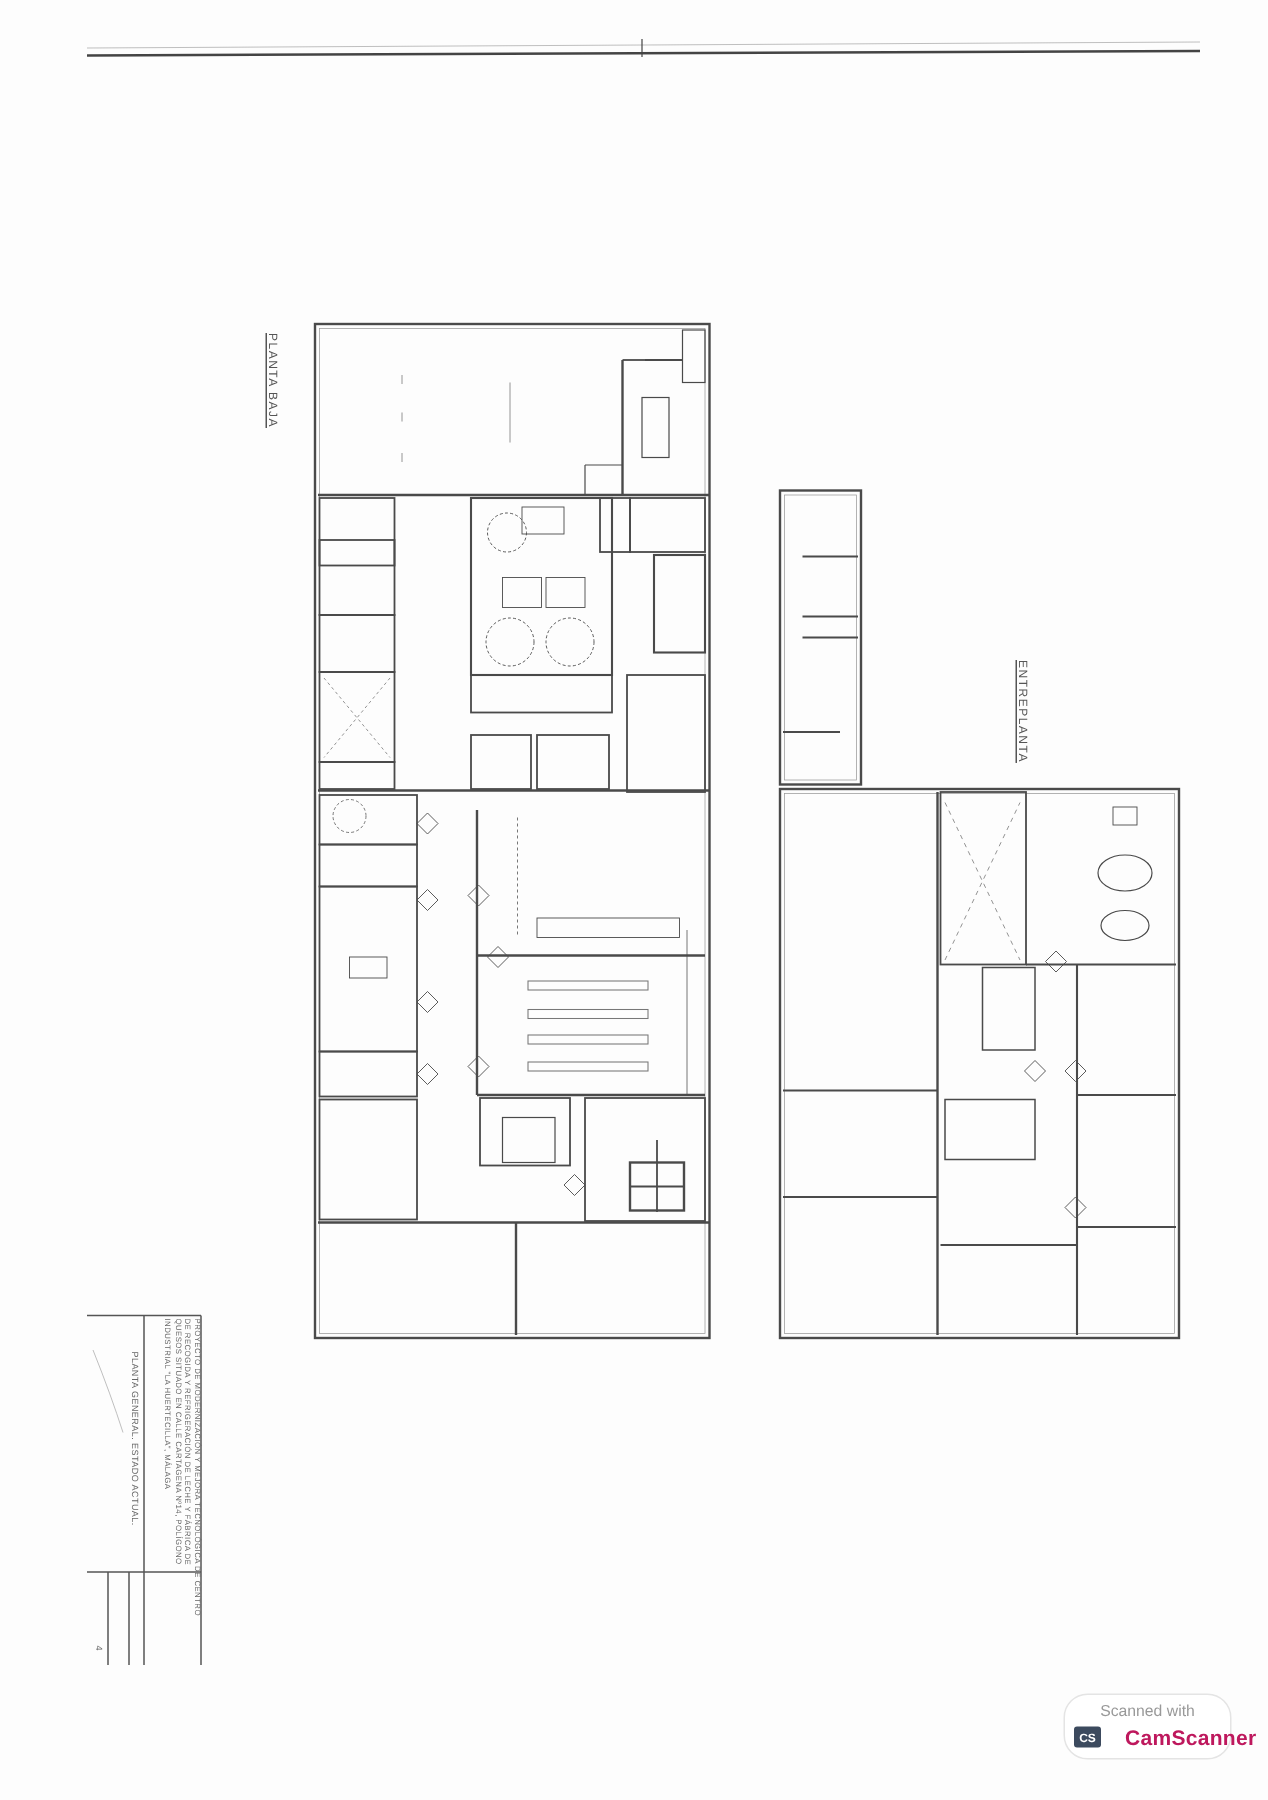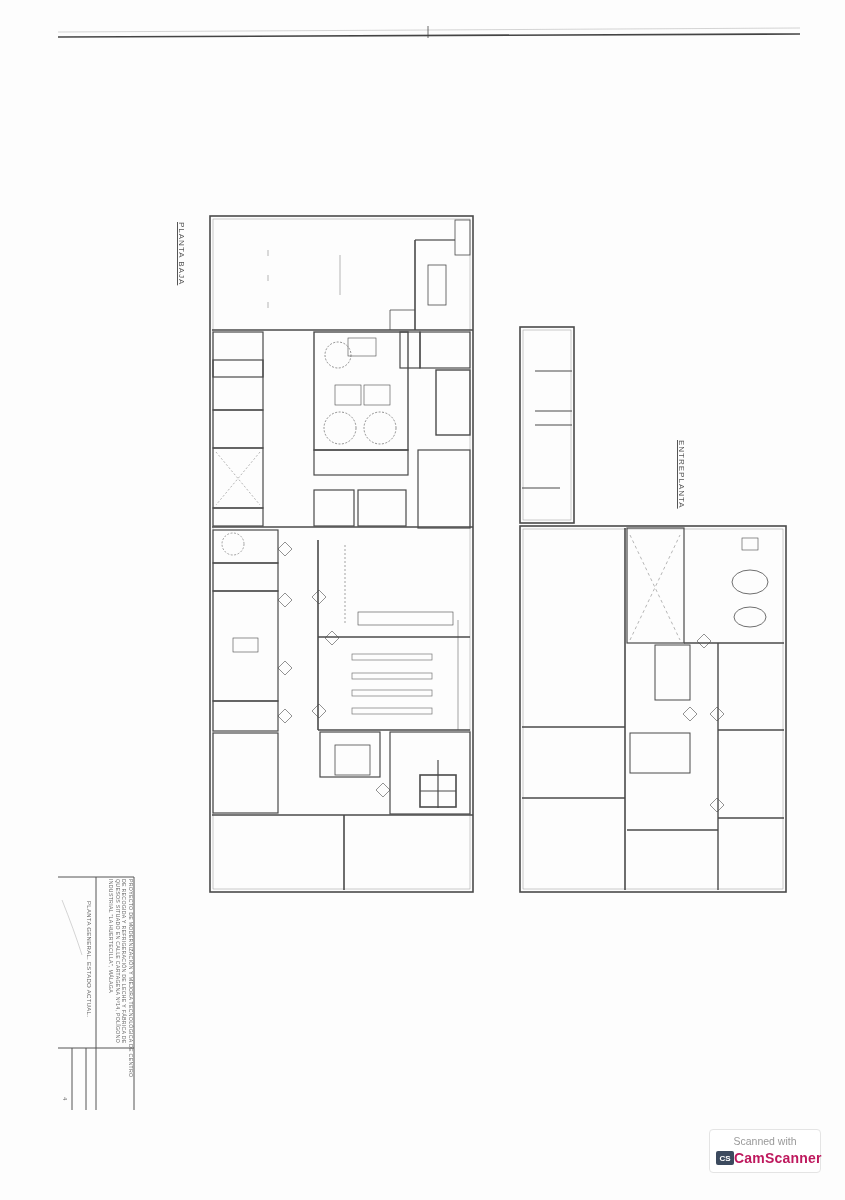--- a/index.html
+++ b/index.html
@@ -2,23 +2,23 @@
 <html><head>
 <meta charset="utf-8">
 <style>
   html, body { margin: 0; padding: 0; background: #ffffff; }
   body { width: 845px; height: 1200px; position: relative; overflow: hidden; font-family: "Liberation Sans", sans-serif; }
   .page { position: absolute; left: 0; top: 0; width: 845px; height: 1200px; background: #fdfdfd; }
   svg.plan { position: absolute; left: 0; top: 0; }
   .rot-label { position: absolute; transform-origin: 0 0; transform: rotate(90deg); white-space: nowrap; color: #555; font-size: 8px; letter-spacing: 1px; text-decoration: underline; }
   .title-block { position: absolute; left: 58px; top: 875px; width: 78px; height: 236px; }
   .tb-text { position: absolute; transform-origin: 0 0; transform: rotate(90deg); white-space: nowrap; color: #666; font-size: 5.2px; line-height: 6.5px; letter-spacing: 0.3px; }
-  .watermark { position: absolute; left: 709px; top: 1129px; width: 110px; height: 42px; border: 1px solid #e4e4e4; border-radius: 4px; background: #fff; }
+  .watermark { position: absolute; left: 709px; top: 1129px; width: 110px; height: 42px; border: 1px solid #e4e4e4; border-radius: 16px; background: #fff; }
   .wm-top { position: absolute; left: 0; right: 0; top: 5px; text-align: center; font-size: 10.5px; color: #999; }
-  .wm-brand { position: absolute; left: 6px; top: 20px; display: flex; align-items: center; gap: 0; }
+  .wm-brand { position: absolute; left: 6px; top: 20px; display: flex; align-items: center; gap: 16px; }
   .wm-logo { width: 18px; height: 14px; background: #3c4a5e; color: #fff; font-size: 8px; font-weight: bold; display: flex; align-items: center; justify-content: center; border-radius: 2px; }
   .wm-name { font-size: 14px; color: #be185d; font-weight: bold; letter-spacing: 0.2px; }
 </style>
 </head>
 <body>
 
 <div class="page">
 
   <svg class="plan" width="845" height="1200" viewBox="0 0 845 1200">
 

